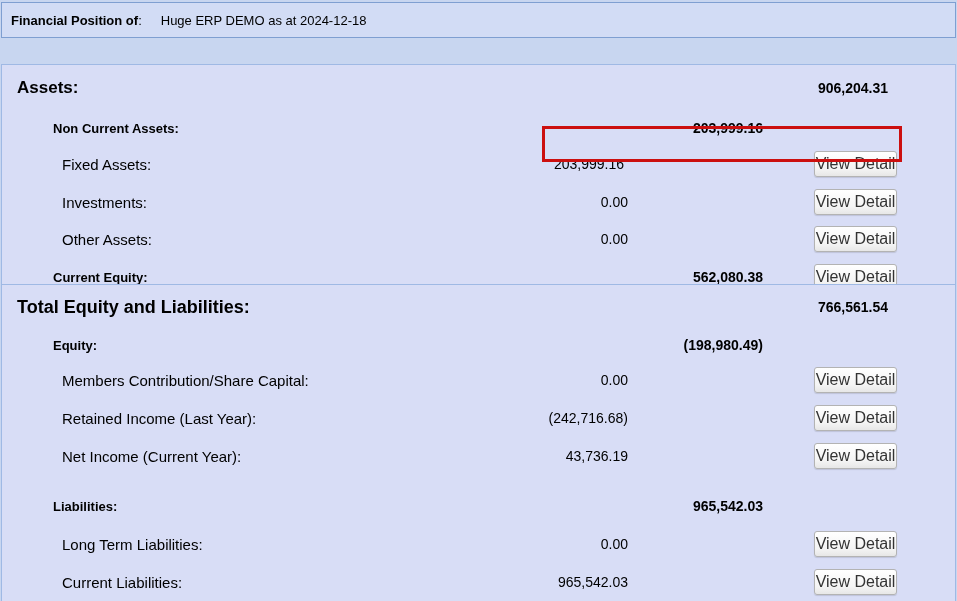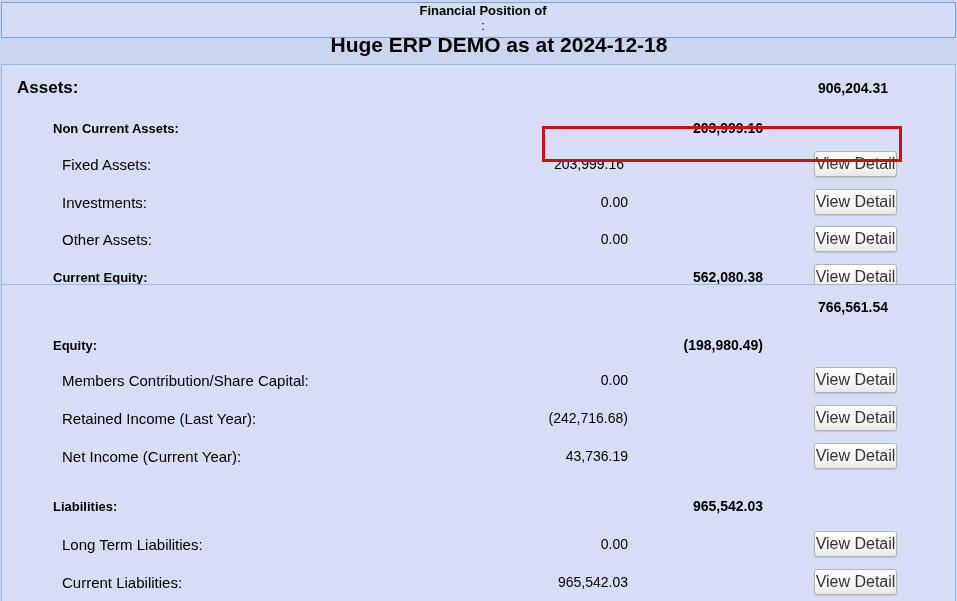--- a/index.html
+++ b/index.html
@@ -2,24 +2,24 @@
 <html><head>
 <meta charset="utf-8">
 <style>
   html,body{margin:0;padding:0;}
   body{font-family:"Liberation Sans", sans-serif; background:#c8d6f0;}
   #page{position:relative; width:957px; height:601px; background:#c8d6f0; overflow:hidden;}
 
   
   .header-bar{position:absolute; left:1px; right:1px; top:2px; height:36px;
     background:#d2dcf5; border:1px solid #7f9fd1; box-sizing:border-box;
-    display:flex; align-items:center; padding-left:9px;flex-direction:column;}
+    display:flex; align-items:center; padding-left:9px;}
   .header-title{font-size:13px; font-weight:bold; color:#000;}
   .header-colon{font-size:13px; color:#000;}
-  .header-value{font-size:21px; color:#000; margin-left:32px;font-weight:bold;}
+  .header-value{font-size:13px; color:#000; margin-left:19px;}
 
   
   .panel{position:absolute; left:1px; right:1px; background:#d8ddf6;
     border:1px solid #9fb9e4; box-sizing:border-box;}
   .panel-assets{top:44px; height:233px;margin-top:20px;}
   .panel-equity{top:284px; height:322px;}
 
   .row{position:relative; width:100%;}
   .row > *{position:absolute; top:50%; transform:translateY(-50%); white-space:nowrap;}
 
@@ -97,20 +97,21 @@
       <span class="label-sub">Current Equity:</span>
       <span class="val-sub">562,080.38</span>
       <button class="view-detail-btn">View Detail</button>
     </div>
 
   </div>
 
   <div class="panel panel-equity">
 
     <div class="row h-heading" style="height:44px">
+      <span class="heading-label big">Total Equity and Liabilities:</span>
       <span class="val-total">766,561.54</span>
     </div>
 
     <div class="row h-sub2">
       <span class="label-sub">Equity:</span>
       <span class="val-sub">(198,980.49)</span>
     </div>
 
     <div class="row h-leaf">
       <span class="label-leaf">Members Contribution/Share Capital:</span>

